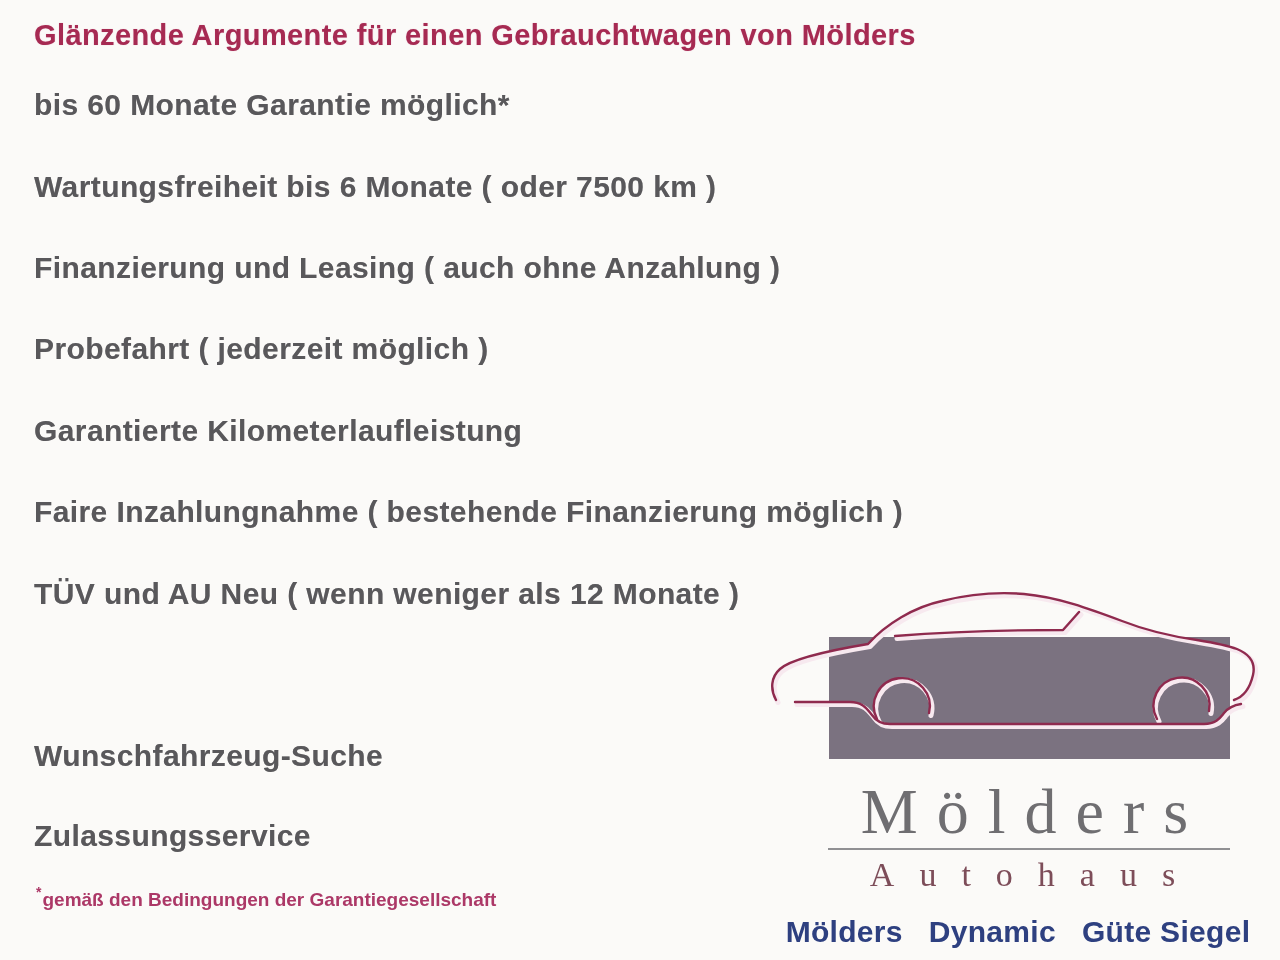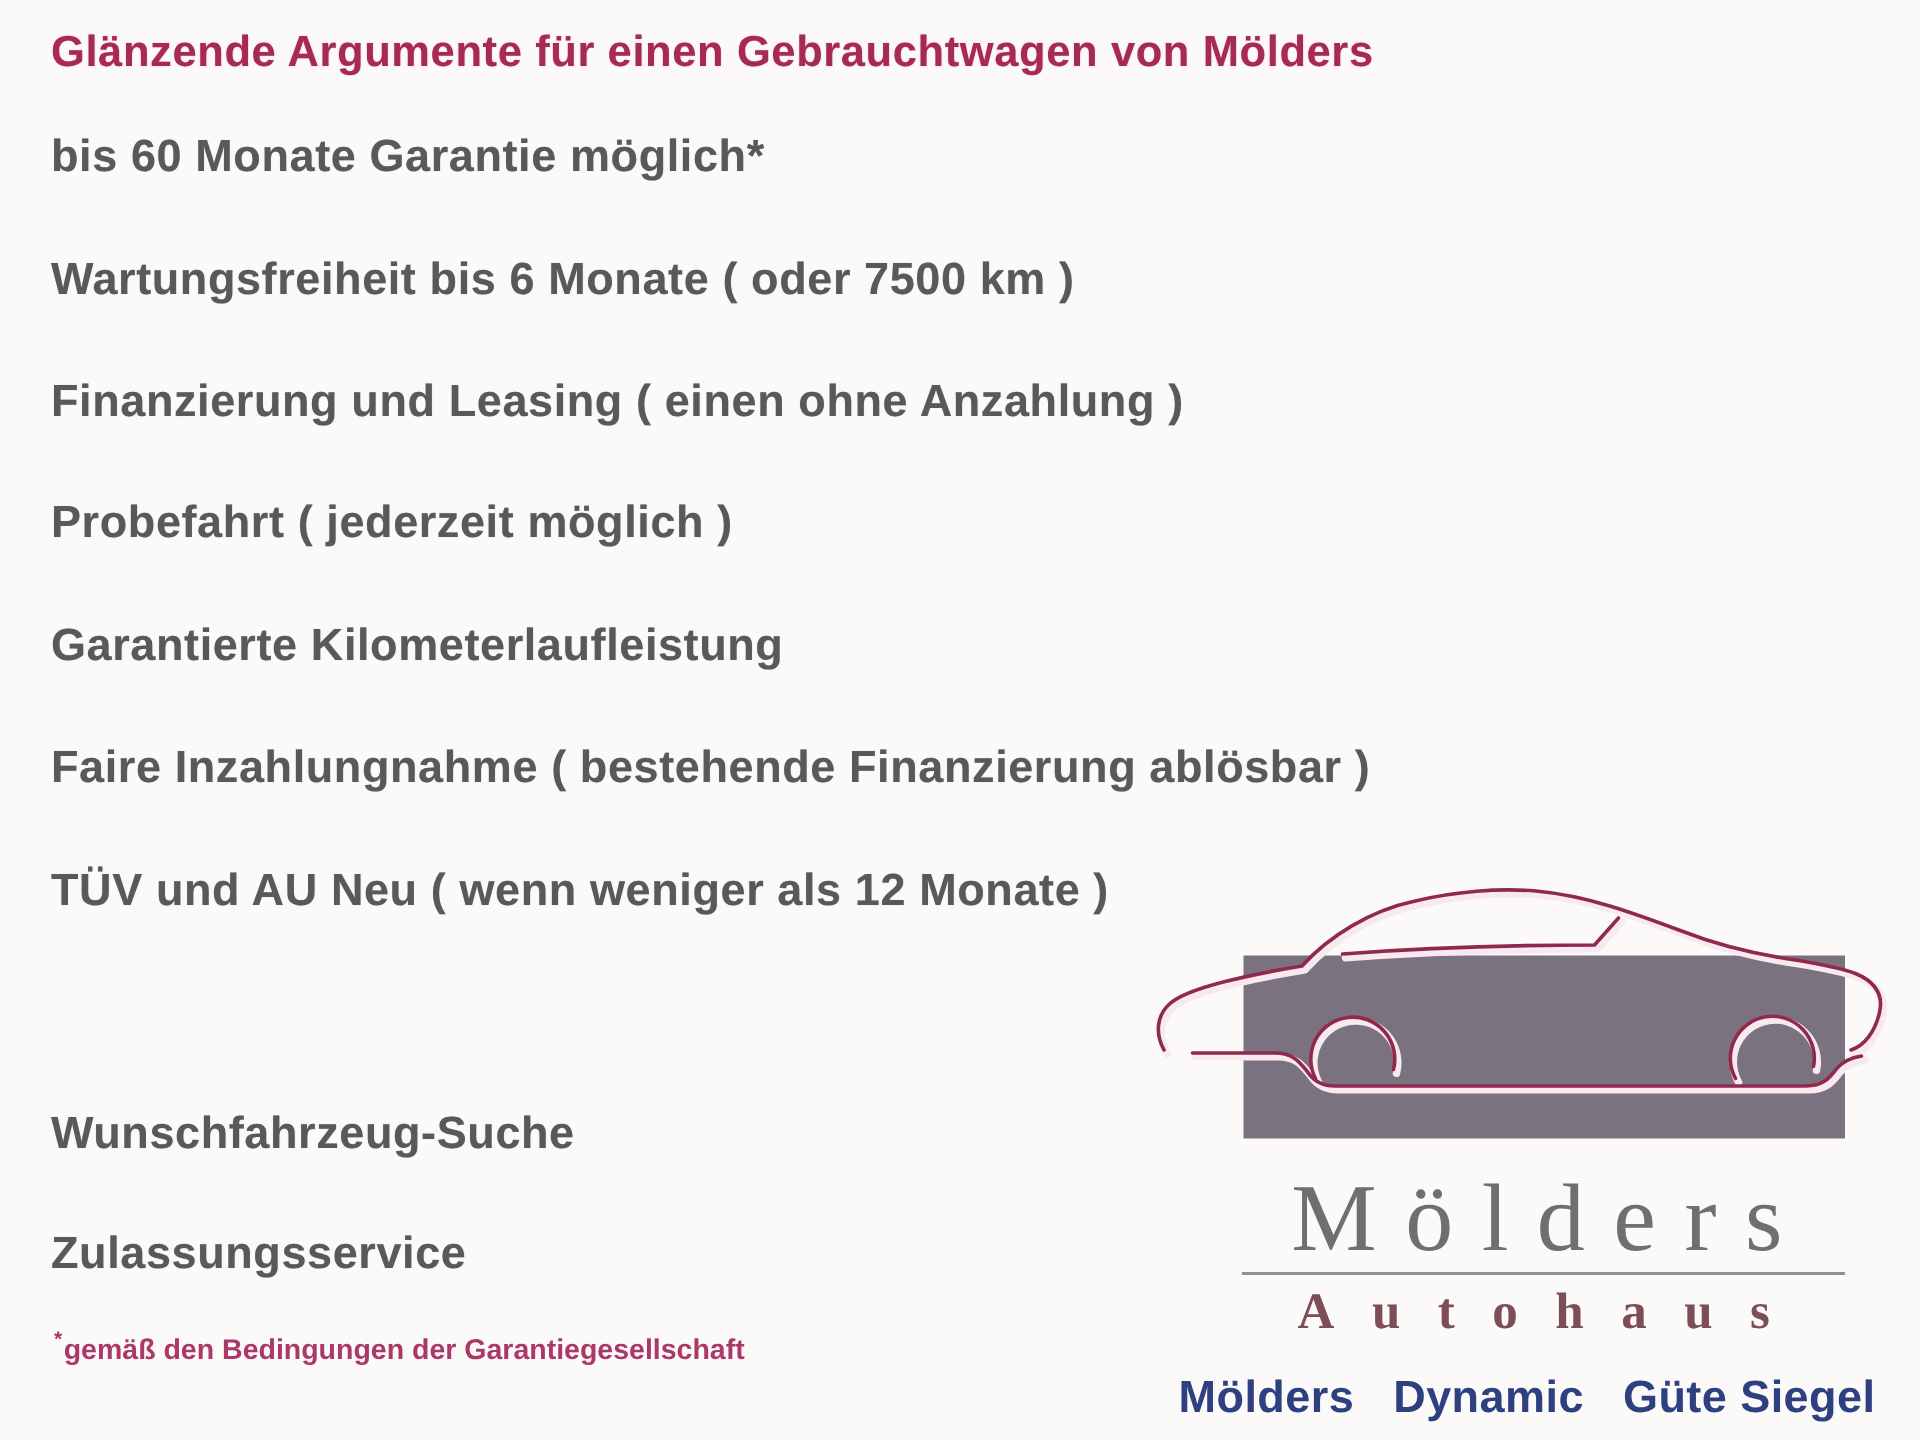--- a/index.html
+++ b/index.html
@@ -50,21 +50,21 @@
     font-size: 64px; line-height: 1; letter-spacing: 19px;
     color: var(--brand-text, #6f6e71);
     text-align: center; text-indent: 10px; white-space: nowrap;
   }
   .brand-rule {
     position: absolute; left: 60px; top: 266px; width: 402px; height: 0;
     border-top: 2px solid var(--underline, #909093);
   }
   .division {
     position: absolute; left: 60px; top: 276px; width: 402px;
-    font-family: "Liberation Serif", serif; font-weight: 700;
+    font-family: "Liberation Serif", serif; font-weight: 400;
     font-size: 34px; line-height: 1; letter-spacing: 25px;
     color: var(--division-text, #7d4d59);
     text-align: center; text-indent: 12px; white-space: nowrap;
   }
   .tagline {
     position: absolute; left: 10px; top: 333px; width: 480px;
     display: flex; justify-content: center; gap: 26px;
     font: bold 30px/1.1 "Liberation Sans", sans-serif;
     letter-spacing: 0.3px;
     color: var(--tagline-blue, #2e4080);
@@ -73,24 +73,24 @@
 </style>
 </head>
 <body>
 
 <div class="page">
 
   <h1 class="title">Glänzende Argumente für einen Gebrauchtwagen von Mölders</h1>
 
   <div class="benefit" style="top:88px">bis 60 Monate Garantie möglich*</div>
   <div class="benefit" style="top:170px">Wartungsfreiheit bis 6 Monate ( oder 7500 km )</div>
-  <div class="benefit" style="top:251px">Finanzierung und Leasing ( einen ohne Anzahlung )</div>
+  <div class="benefit" style="top:251px">Finanzierung und Leasing ( auch ohne Anzahlung )</div>
   <div class="benefit" style="top:332px">Probefahrt ( jederzeit möglich )</div>
   <div class="benefit" style="top:414px">Garantierte Kilometerlaufleistung</div>
-  <div class="benefit" style="top:495px">Faire Inzahlungnahme ( bestehende Finanzierung ablösbar )</div>
+  <div class="benefit" style="top:495px">Faire Inzahlungnahme ( bestehende Finanzierung möglich )</div>
   <div class="benefit" style="top:577px">TÜV und AU Neu ( wenn weniger als 12 Monate )</div>
   <div class="benefit" style="top:739px">Wunschfahrzeug-Suche</div>
   <div class="benefit" style="top:819px">Zulassungsservice</div>
 
   <div class="footnote"><sup>*</sup><span>gemäß den Bedingungen der Garantiegesellschaft</span></div>
 
   <div class="logo">
 
     <svg width="500" height="215" viewBox="0 0 500 215">
       <defs>

